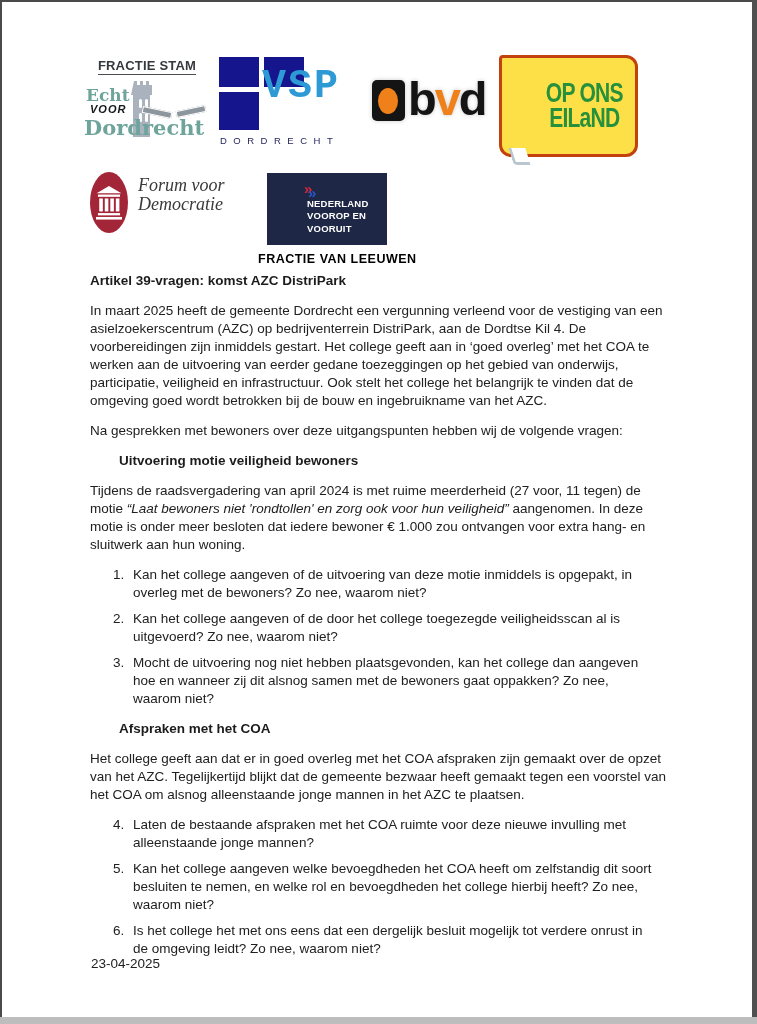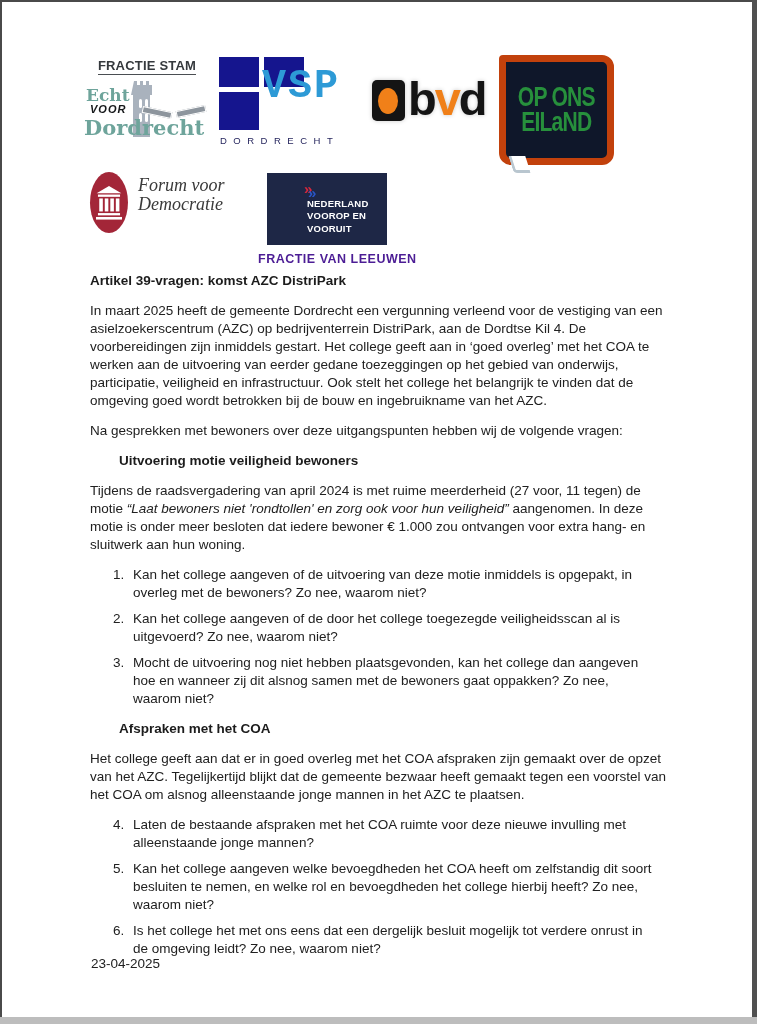--- a/index.html
+++ b/index.html
@@ -52,22 +52,22 @@
     filter:drop-shadow(0 0 2px #c9c9c9);}
   .bvd-tile{width:33px;height:41px;background:#141414;border-radius:5px;position:relative;flex:0 0 auto;}
   .bvd-dot{position:absolute;left:6px;top:8px;width:20px;height:26px;border-radius:50%;
     background:var(--bvd-orange,#f08019);}
   .bvd-word{font-size:47px;font-weight:800;letter-spacing:-2px;line-height:1;color:#141414;
     margin-left:3px;margin-top:-4px;}
   .bvd-word .v{color:var(--bvd-orange,#f08019);}
 
   
   .eiland{left:499px;top:55px;width:110px;height:112px;}
-  .eiland-bubble{width:101px;height:96px;border:7px solid #c2410c;border-radius:12px;
-    border-top-left-radius:4px;display:flex;align-items:center;justify-content:center;background:#0f172a;}
+  .eiland-bubble{width:101px;height:96px;border:3px solid #c2410c;border-radius:12px;
+    border-top-left-radius:4px;display:flex;align-items:center;justify-content:center;background:#fde047;padding-left:32px;}
   .eiland-tail{width:14px;height:14px;border-left:3px solid #b9c6cf;border-bottom:3px solid #b9c6cf;
     background:#fff;margin-left:12px;margin-top:-9px;transform:skewX(18deg);
     border-bottom-left-radius:4px;}
   .eiland-text{color:var(--eiland-green,#27903c);font-weight:bold;font-size:27px;line-height:.92;
     transform:scaleX(.78);white-space:nowrap;text-align:center;letter-spacing:-1px;}
 
   
   .fvd{left:90px;top:172px;width:150px;height:64px;}
   .fvd-oval{position:absolute;left:0;top:0;width:38px;height:61px;background:var(--fvd-red,#a32638);
     border-radius:50%;display:flex;align-items:center;justify-content:center;}
@@ -76,21 +76,21 @@
 
   
   .nvv{left:258px;top:172px;width:136px;height:96px;}
   .nvv-rect{position:absolute;left:9px;top:1px;width:120px;height:72px;background:var(--nvv-navy,#1e2746);}
   .nvv-chev{position:absolute;font-weight:bold;font-size:15px;line-height:1;}
   .nvv-chev-red{left:37px;top:8px;color:#d6283c;}
   .nvv-chev-blue{left:41px;top:12px;color:#2a56c6;}
   .nvv-text{position:absolute;left:40px;top:25px;color:#fff;font-weight:bold;font-size:9.5px;
     line-height:1.3;letter-spacing:.2px;}
   .nvv-caption{position:absolute;left:0;top:80px;width:136px;text-align:center;font-size:12.5px;
-    font-weight:600;color:#4c1d95;letter-spacing:.5px;white-space:nowrap;}
+    font-weight:600;color:#000000;letter-spacing:.5px;white-space:nowrap;}
 
   
   .doc{position:absolute;left:90px;top:272px;width:582px;font-size:13.5px;line-height:18px;}
   .doc h1,.doc h2{font-size:13.5px;margin:0 0 12px 0;color:#1c1c1c;}
   .doc h2{margin-top:2px;margin-left:29px;}
   .doc p{margin:0 0 12px 0;}
   .doc ol{margin:2px 16px 12px 0;padding-left:38px;}
   .doc li{margin-bottom:8px;padding-left:5px;}
   .italic{font-style:italic;}
   .date{position:absolute;left:91px;top:956px;font-size:13.5px;color:#212121;}

